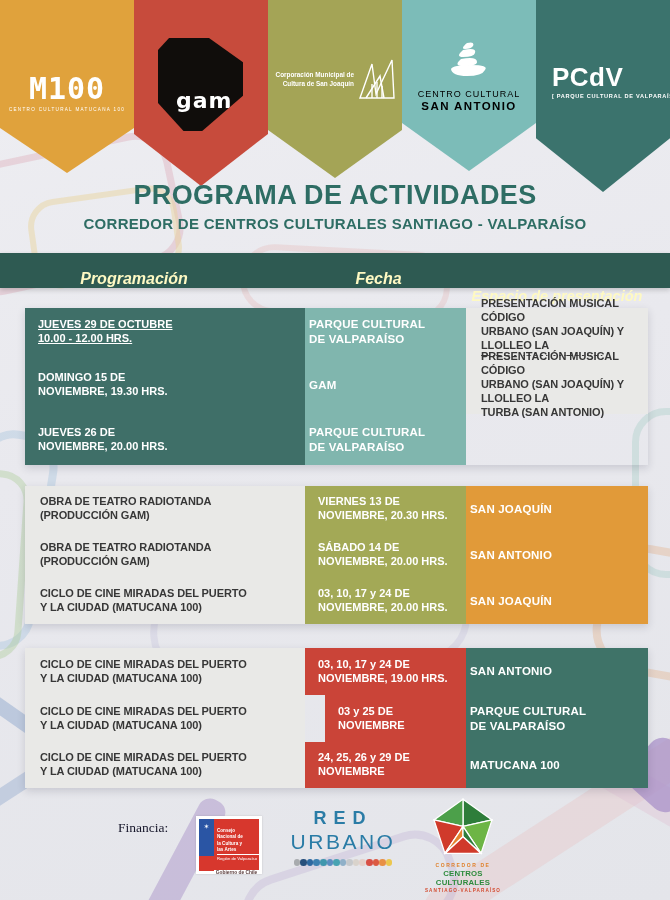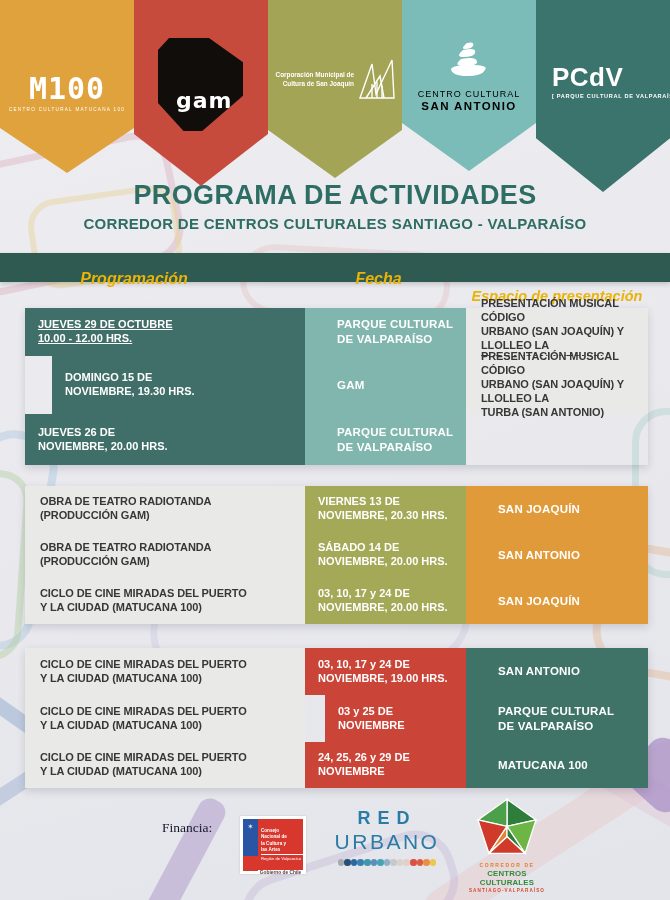--- a/index.html
+++ b/index.html
@@ -47,38 +47,38 @@
   .sa-l1{font-size:9px;letter-spacing:1px;margin-top:3px;font-weight:normal;}
   .sa-l2{font-size:11.5px;font-weight:bold;letter-spacing:1.4px;margin-top:1px;}
   .pcdv-wrap{position:absolute;top:64px;left:16px;color:#fff;}
   .pcdv-title{font-size:26px;font-weight:bold;letter-spacing:.5px;line-height:1;}
   .pcdv-caption{font-size:5.6px;font-weight:bold;letter-spacing:.7px;margin-top:3px;white-space:nowrap;}
   
   .title-block{position:absolute;left:0;top:180px;width:100%;text-align:center;z-index:3;}
   .title-block h1{font-size:27px;font-weight:bold;letter-spacing:.4px;transform:scaleY(1.05);}
   .title-block h2{font-size:15px;font-weight:bold;letter-spacing:.3px;margin-top:4px;}
   
-  .thead{position:absolute;left:0;top:253px;width:670px;height:29px;z-index:3;
+  .thead{position:absolute;left:0;top:253px;width:670px;height:35px;z-index:3;
     display:grid;grid-template-columns:25px 280px 161px 182px 22px;align-items:center;
-    color:#eab308;font-style:italic;font-weight:bold;font-size:16px;
+    color:#fef9c3;font-style:italic;font-weight:bold;font-size:16px;
     box-shadow:0 2px 5px rgba(0,0,0,.18);}
   .thead .h1c{grid-column:2;text-align:center;padding-right:62px;}
   .thead .h2c{grid-column:3;text-align:center;padding-right:14px;}
   .thead .h3c{grid-column:4;text-align:center;font-size:14.5px;margin-top:35px;}
   .tgroup{position:absolute;left:25px;width:623px;display:grid;z-index:3;
     grid-template-columns:280px 161px 182px;box-shadow:0 3px 8px rgba(40,40,60,.16);}
   .g1{top:308px;grid-template-rows:48px 58px 51px;}
   .g2{top:486px;grid-template-rows:46px 46px 46px;}
   .g3{top:648px;grid-template-rows:47px 47px 46px;}
   .cell{display:flex;flex-direction:column;justify-content:center;white-space:pre-line;line-height:1.27;}
   .cell.program{background:#e9e9e7;color:#373737;font-weight:bold;font-size:11px;letter-spacing:-.1px;padding:2px 18px 2px 15px;}
   .cell.date{color:#fff;font-weight:bold;font-size:11px;padding:2px 8px 2px 13px;}
-  .cell.venue{color:#fff;font-weight:bold;font-size:11.5px;letter-spacing:.2px;padding:2px 8px 2px 32px;}
-  
-  .footer{position:absolute;left:0;top:790px;width:622px;height:110px;z-index:3;margin-left:44px;}
+  .cell.venue{color:#fff;font-weight:bold;font-size:11.5px;letter-spacing:.2px;padding:2px 8px 2px 4px;}
+  
+  .footer{position:absolute;left:0;top:790px;width:622px;height:110px;z-index:3;}
   .financia{position:absolute;left:118px;top:30px;font-family:"Liberation Serif",serif;font-size:13.5px;color:#17172b;}
   .cnca{position:absolute;left:196px;top:26px;width:66px;height:58px;background:#fff;padding:3px;display:flex;box-shadow:0 0 2px rgba(0,0,0,.15);}
   .cnca-bar{width:15px;display:flex;flex-direction:column;}
   .cnca-blue{flex:1;background:#2a55a4;color:#fff;font-size:7px;text-align:center;padding-top:4px;}
   .cnca-red-sq{height:15px;background:#d7372d;}
   .cnca-right{flex:1;display:flex;flex-direction:column;}
   .cnca-redblock{background:#d7372d;color:#fff;font-size:4.6px;font-weight:bold;line-height:1.35;padding:3px 0 2px 3px;white-space:pre-line;}
   .cnca-region{border-top:.5px solid #fff;margin-top:1px;padding-top:1px;font-weight:normal;font-size:4.2px;}
   .cnca-gob{flex:1;display:flex;align-items:flex-end;justify-content:center;font-size:4.8px;color:#5a3c3c;font-weight:bold;padding-bottom:1px;}
   .redcultura{position:absolute;left:283px;top:18px;width:120px;text-align:center;}
@@ -175,21 +175,21 @@
   </div>
 
   <div class="tgroup g1">
     <div class="cell date" style="background: rgb(63, 111, 104); text-decoration: underline;">JUEVES 29 DE OCTUBRE
 10.00 - 12.00 HRS.</div>
     <div class="cell venue" style="background: rgb(128, 182, 174);">PARQUE CULTURAL
 DE VALPARAÍSO</div>
     <div class="cell program">PRESENTACIÓN MUSICAL CÓDIGO
 URBANO (SAN JOAQUÍN) Y LLOLLEO LA
 TURBA (SAN ANTONIO)</div>
-    <div class="cell date" style="background: rgb(63, 111, 104); margin-left: 27px;">DOMINGO 15 DE
+    <div class="cell date" style="background: rgb(63, 111, 104);">DOMINGO 15 DE
 NOVIEMBRE, 19.30 HRS.</div>
     <div class="cell venue" style="background: rgb(128, 182, 174);">GAM</div>
     <div class="cell program">PRESENTACIÓN MUSICAL CÓDIGO
 URBANO (SAN JOAQUÍN) Y LLOLLEO LA
 TURBA (SAN ANTONIO)</div>
     <div class="cell date" style="background: rgb(63, 111, 104);">JUEVES 26 DE
 NOVIEMBRE, 20.00 HRS.</div>
     <div class="cell venue" style="background: rgb(128, 182, 174);">PARQUE CULTURAL
 DE VALPARAÍSO</div>
   </div>

